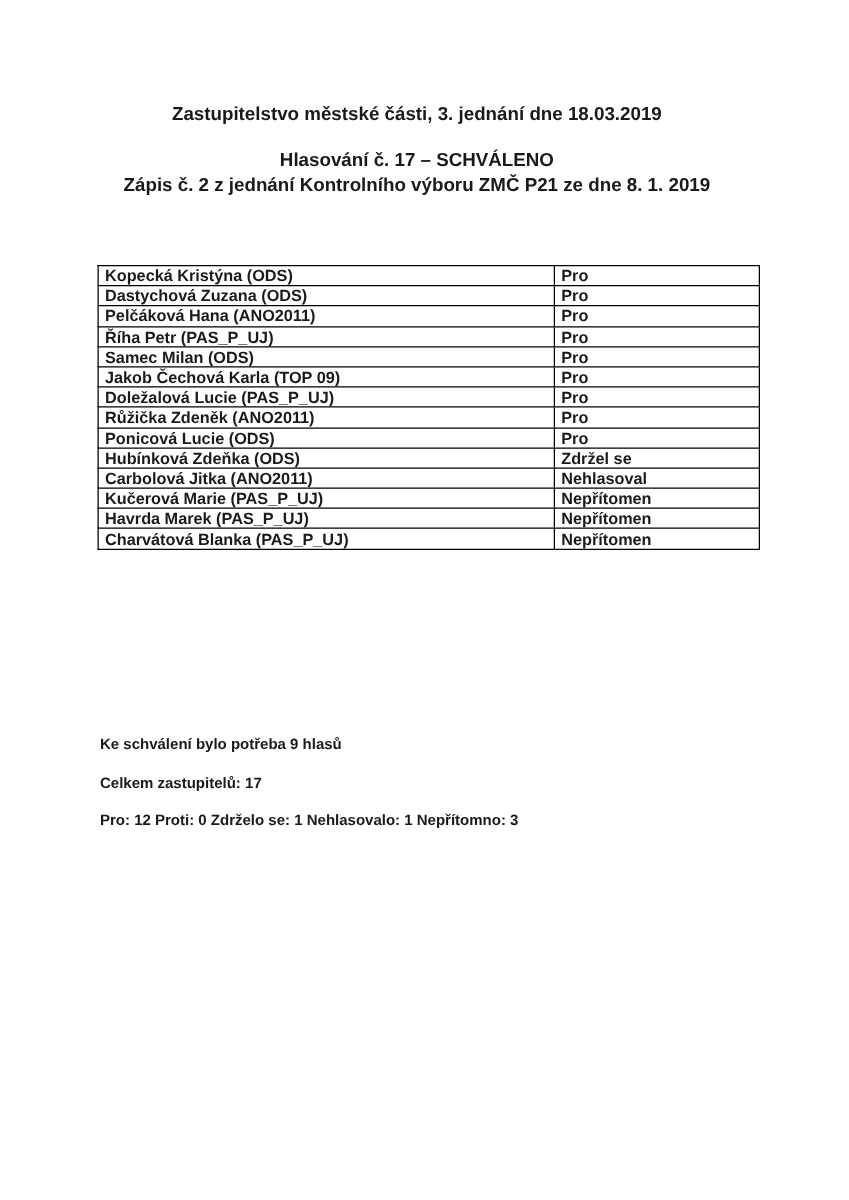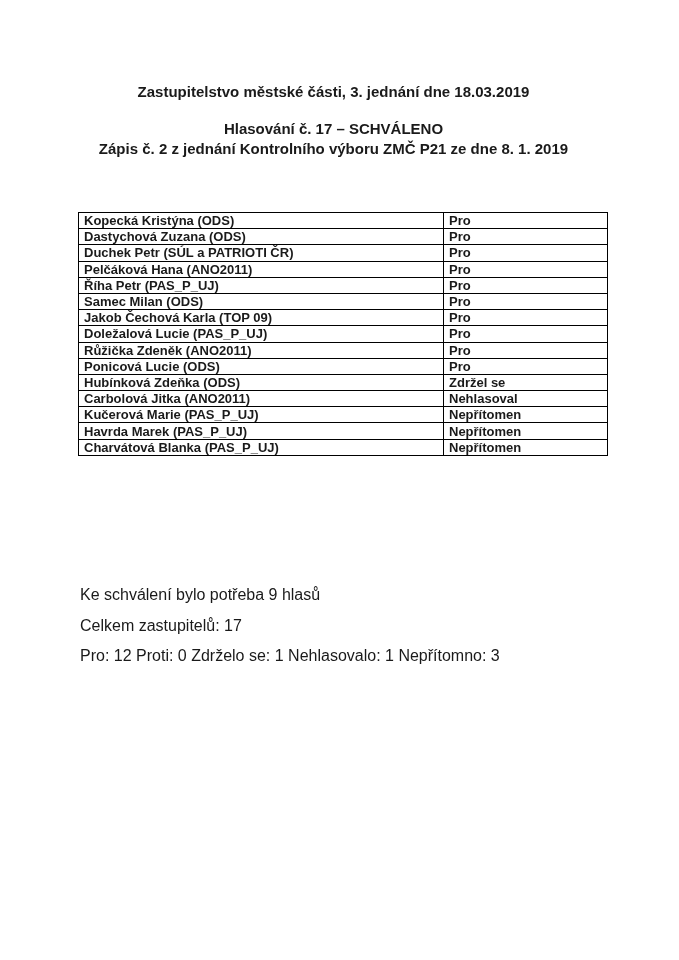--- a/index.html
+++ b/index.html
@@ -45,22 +45,22 @@
     color: #1a1a1a;
     font-weight: bold;
     vertical-align: middle;
   }
   td.col-name { width: 365px; }
   td.col-vote { width: 164px; }
   .summary {
     position: absolute;
     left: 80px;
     width: 560px;
-    font-weight: normal;
-    font-size: 16px;
+    font-weight: bold;
+    font-size: 12px;
     line-height: 14px;
     color: #1a1a1a;
   }
   .summary-1 { top: 588px; }
   .summary-2 { top: 619px; }
   .summary-3 { top: 649px; }
 </style>
 </head>
 <body>
 
@@ -78,24 +78,20 @@
         <tr>
           <td class="col-name">Kopecká Kristýna (ODS)</td>
           <td class="col-vote">Pro</td>
         </tr>
 
         <tr>
           <td class="col-name">Dastychová Zuzana (ODS)</td>
           <td class="col-vote">Pro</td>
         </tr>
 
-        <tr>
-          <td class="col-name">Duchek Petr (SÚL a PATRIOTI ČR)</td>
-          <td class="col-vote">Pro</td>
-        </tr>
 
         <tr>
           <td class="col-name">Pelčáková Hana (ANO2011)</td>
           <td class="col-vote">Pro</td>
         </tr>
 
         <tr>
           <td class="col-name">Říha Petr (PAS_P_UJ)</td>
           <td class="col-vote">Pro</td>
         </tr>

